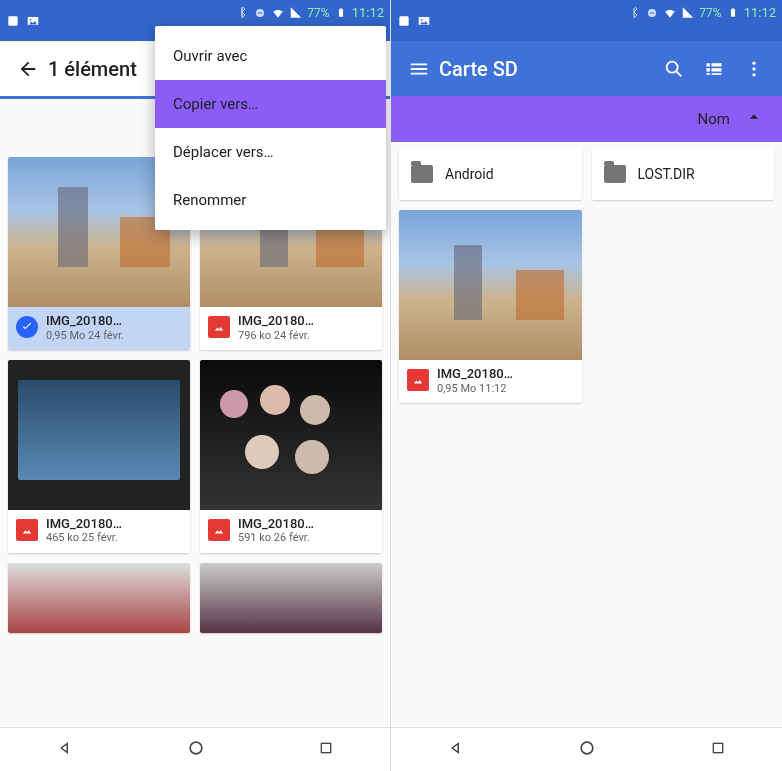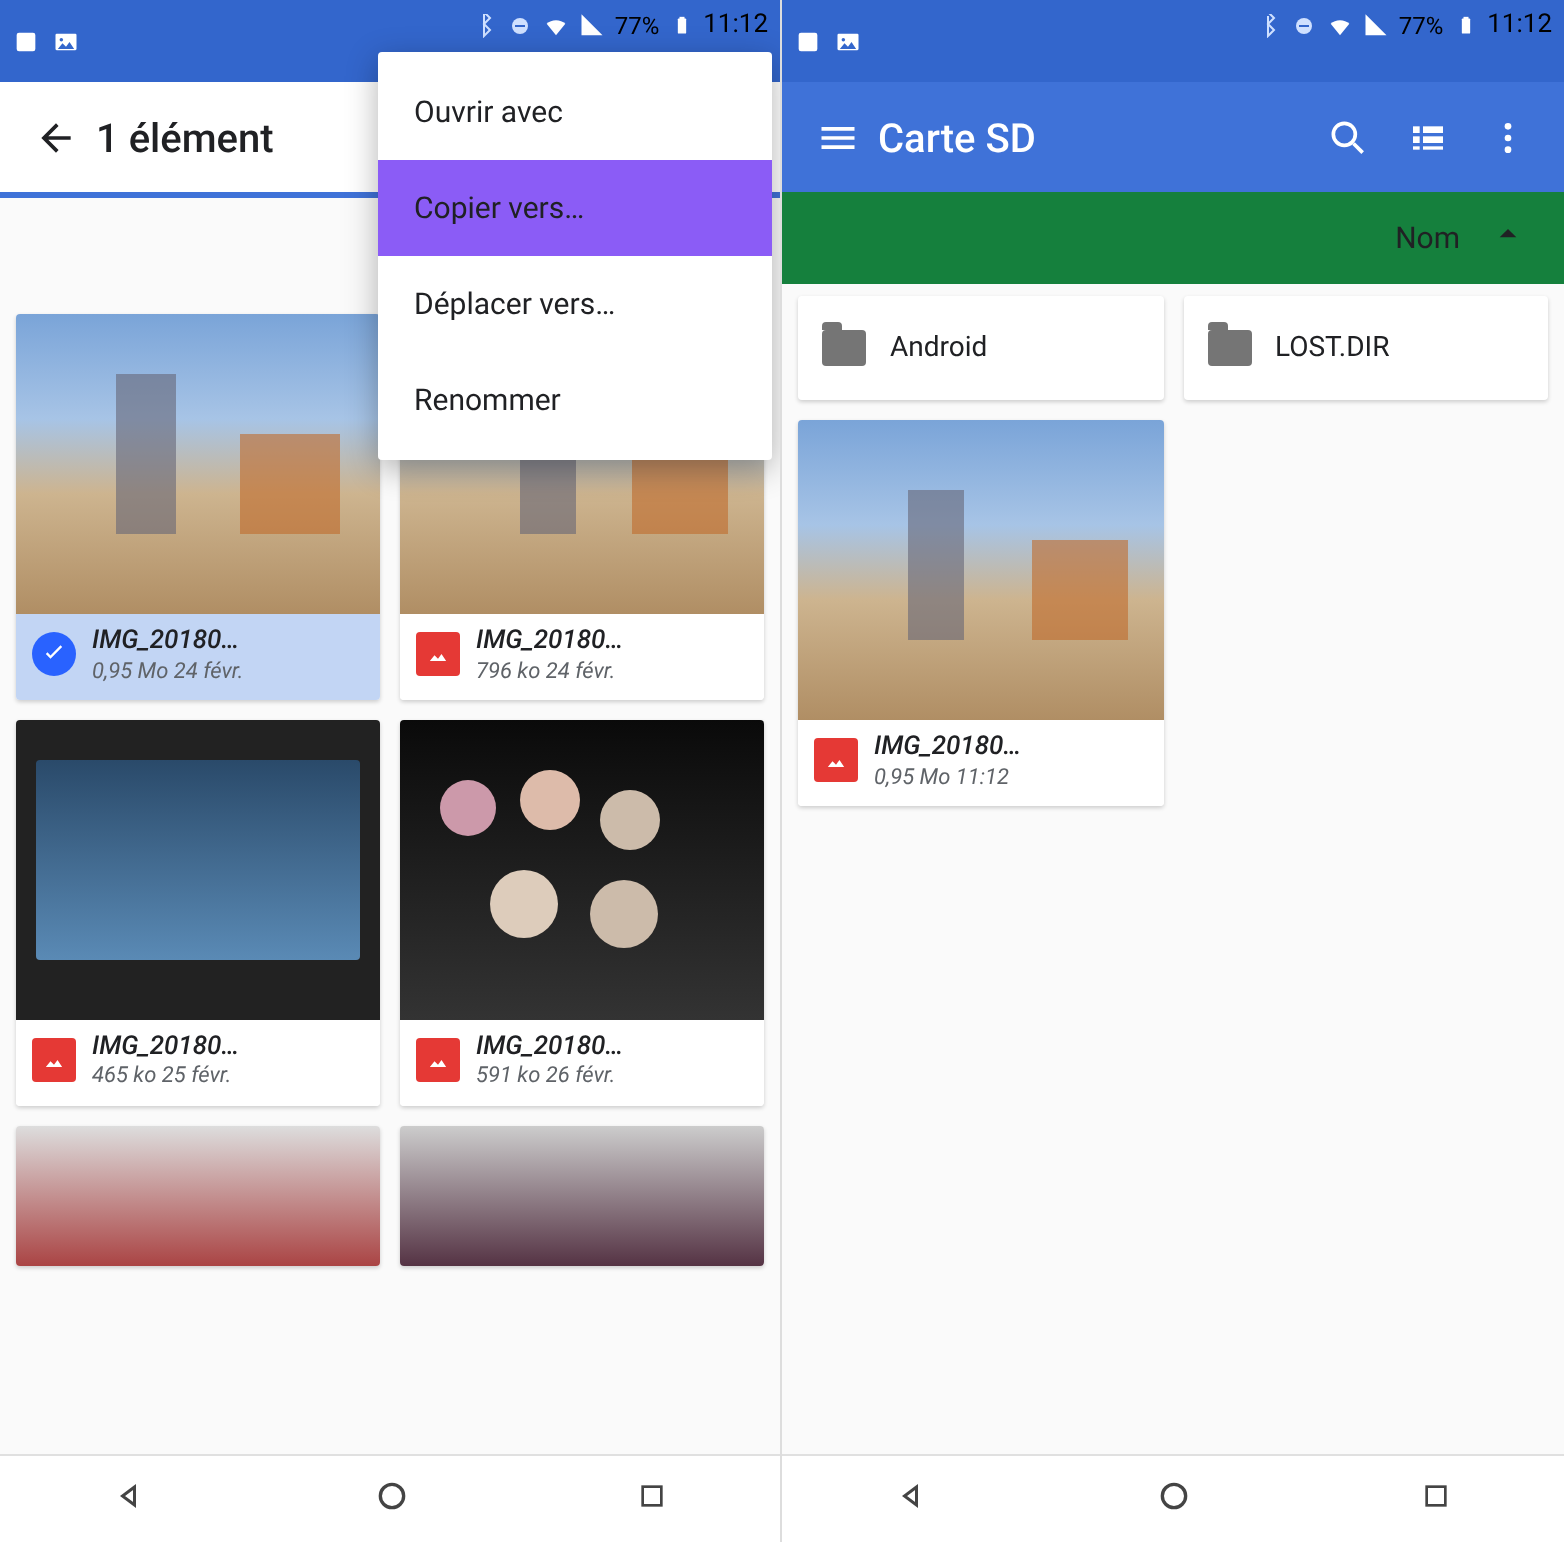--- a/index.html
+++ b/index.html
@@ -23,21 +23,21 @@
     flex-direction: column;
     overflow: hidden;
     border-right: 1px solid #ddd;
   }
   .screen:last-child { border-right: none; }
 
   
   .status-bar {
     height: 41px;
     background: #3366cc;
-    color: #000000;
+    color: #86efac;
     display: flex;
     align-items: center;
     padding: 0 6px;
     font-size: 12px;
     position: relative;
   }
   .status-icons-left { display: flex; gap: 6px; align-items: center; }
   .status-icons-right { display:flex; gap:4px; align-items:center; position:absolute; right:6px; top:0; height:25px; }
   .status-icon { width:14px; height:14px; display:inline-flex; align-items:center; justify-content:center; }
   .battery-pct { font-size:12px; }
@@ -68,21 +68,21 @@
   }
   .appbar-spacer { flex:1; }
 
   
   .sort-row {
     height:46px;
     display:flex;
     align-items:center;
     justify-content:flex-end;
     padding: 0 18px;
-    background:#15803d;
+    background:#8b5cf6;
     color:#202124;
     font-size:15px;
     gap:14px;
   }
 
   
   .grid {
     padding: 6px 8px 0 8px;
     display:grid;
     grid-template-columns: 1fr 1fr;
@@ -92,21 +92,20 @@
     align-content:start;
     position:relative;
   }
   .thumb {
     background:#fff;
     border-radius:2px;
     box-shadow: 0 1px 2px rgba(0,0,0,0.18);
     display:flex;
     flex-direction:column;
     overflow:hidden;
-    font-style:italic;
   }
   .thumb.selected .thumb-meta { background:#c2d5f4; }
   .thumb-img {
     height: 150px;
     background:#bcd;
     display:flex;
     align-items:center;
     justify-content:center;
     position:relative;
     overflow:hidden;
@@ -149,21 +148,21 @@
   }
   .folder-ico { width:22px; height:18px; background:#757575; border-radius:2px; position:relative; }
   .folder-ico::before { content:''; position:absolute; top:-4px; left:0; width:10px; height:4px; background:#757575; border-radius:2px 2px 0 0; }
   .folder-name { font-size:14px; color:#202124; }
 
   
   .menu {
     position:absolute;
     top: 26px;
     right: 4px;
-    width: 197px;
+    width: 231px;
     background:#fff;
     box-shadow: 0 4px 16px rgba(0,0,0,0.3);
     border-radius:2px;
     z-index:10;
     padding:6px 0;
   }
   .menu-item {
     padding: 15px 18px;
     font-size:15px;
     color:#202124;

